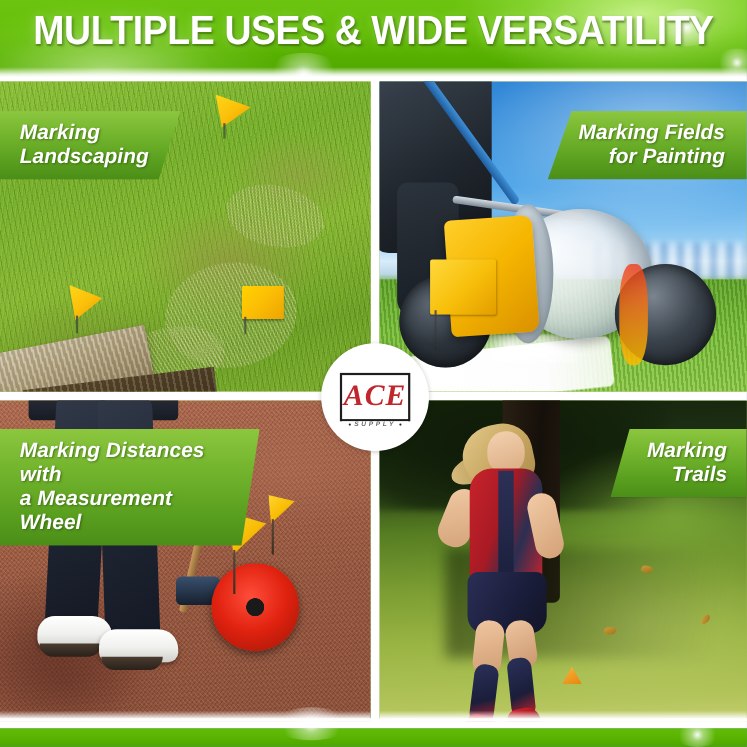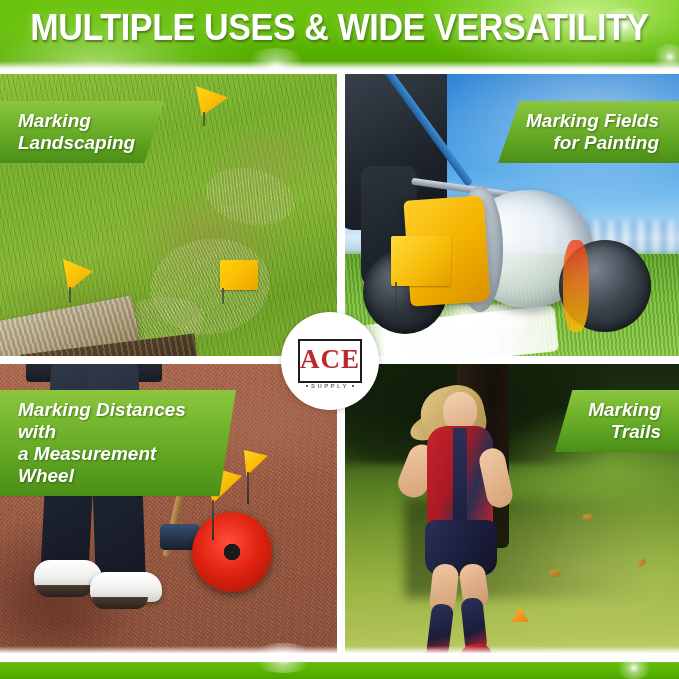--- a/index.html
+++ b/index.html
@@ -435,26 +435,27 @@
   }
   .label-br {
     right:0; top:26px; width:124px;
     clip-path:polygon(14% 0, 100% 0, 100% 100%, 0 100%);
     padding-left:24px; justify-content:flex-end;
   }
   .label-br .label-text { text-align:right; }
 
   
   .logo-badge {
-    position:absolute; left:281px; top:312px;
+    position:absolute; left:292px; top:312px;
     width:98px; height:98px; border-radius:50%;
     background:#ffffff;
     box-shadow:0 1px 5px rgba(0,0,0,0.22);
     display:flex; align-items:center; justify-content:center;
     z-index:6;
+    font-style:italic;
   }
   .logo-inner {
     width:64px; height:44px;
     border:2px solid #1d1d1d;
     position:relative;
     display:flex; align-items:center; justify-content:center;
     background:#ffffff;
   }
   .logo-ace {
     font-family:"Liberation Serif", serif;

